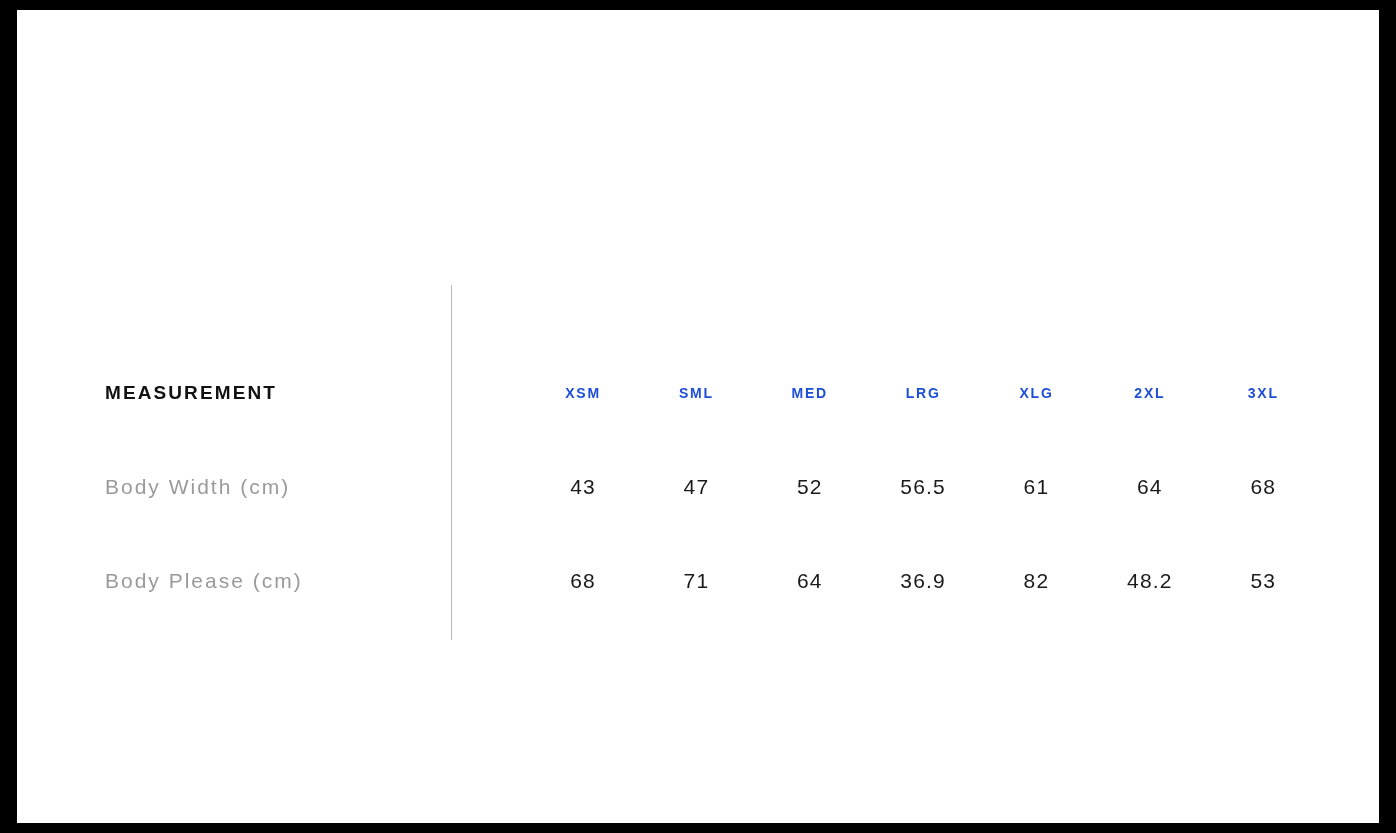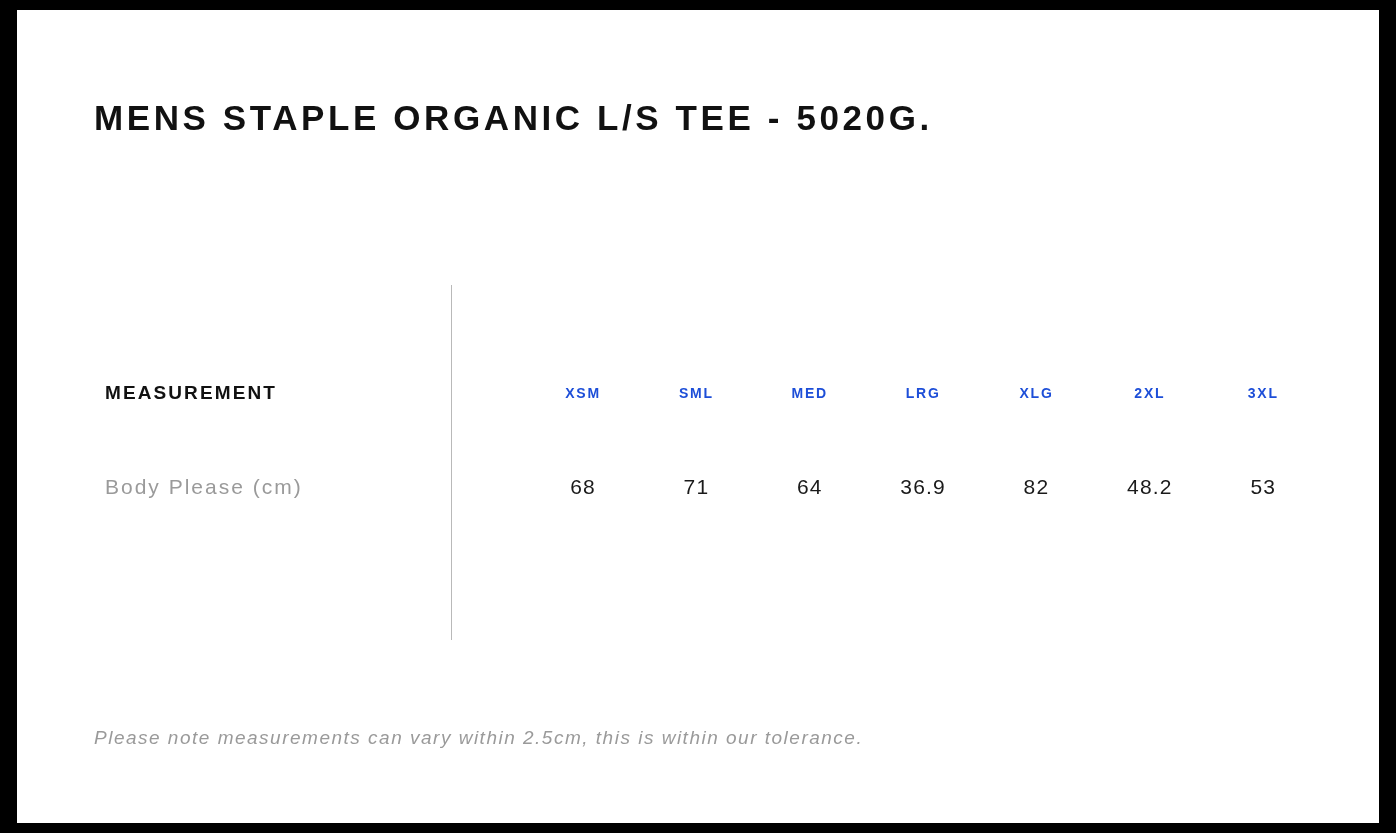--- a/index.html
+++ b/index.html
@@ -105,48 +105,56 @@
     letter-spacing: 1.5px;
     color: #9a9a9a;
     white-space: nowrap;
   }
 </style>
 </head>
 <body>
 
 <div class="page">
 
-  <div class="title">MENS STAPLE ORGANIC L/S TEE - 5020G.</div>
 
   <div class="table-wrap">
     <div class="vrule"></div>
 
     <table class="sizes">
       <thead>
         <tr>
           <th class="hdr-measure">MEASUREMENT</th>
           <th class="hdr-size">XSM</th>
           <th class="hdr-size">SML</th>
           <th class="hdr-size">MED</th>
           <th class="hdr-size">LRG</th>
           <th class="hdr-size">XLG</th>
           <th class="hdr-size">2XL</th>
           <th class="hdr-size">3XL</th>
         </tr>
       </thead>
       <tbody>
         <tr>
+          <td class="row-label">Body Width (cm)</td>
+          <td class="cell-val">43</td>
+          <td class="cell-val">47</td>
+          <td class="cell-val">52</td>
+          <td class="cell-val">56.5</td>
+          <td class="cell-val">61</td>
+          <td class="cell-val">64</td>
+          <td class="cell-val">68</td>
+        </tr>
+        <tr>
           <td class="row-label">Body Please (cm)</td>
           <td class="cell-val">68</td>
           <td class="cell-val">71</td>
           <td class="cell-val">64</td>
           <td class="cell-val">36.9</td>
           <td class="cell-val">82</td>
           <td class="cell-val">48.2</td>
           <td class="cell-val">53</td>
         </tr>
       </tbody>
     </table>
   </div>
 
-  <div class="note">Please note measurements can vary within 2.5cm, this is within our tolerance.</div>
 
 </div>
 
 </body></html>

